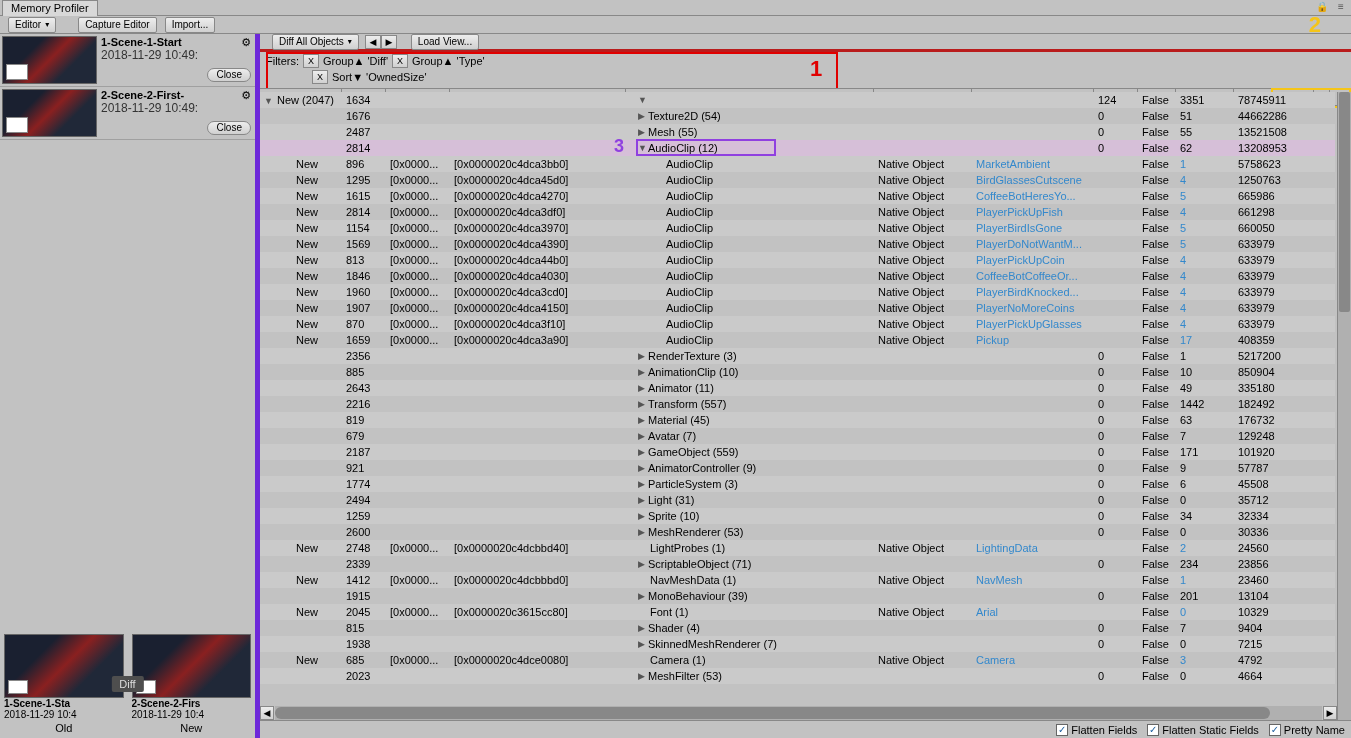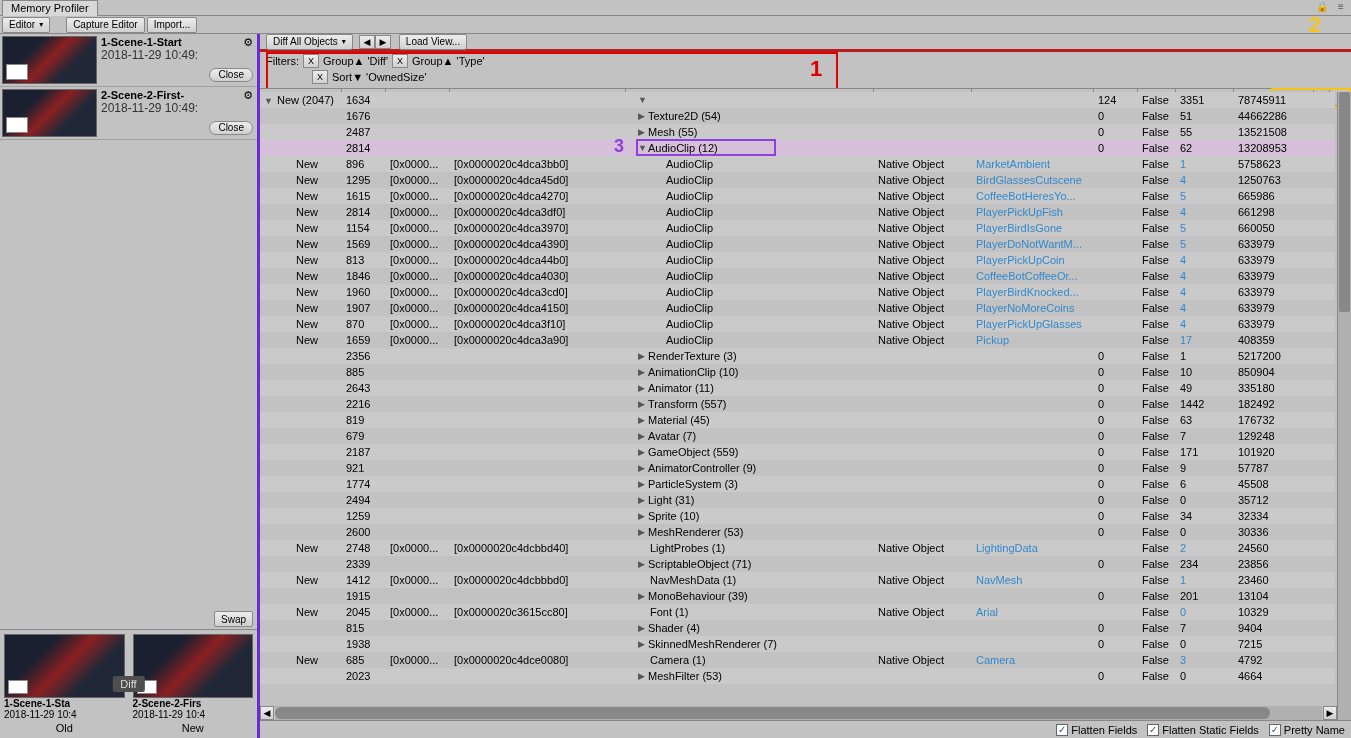--- a/index.html
+++ b/index.html
@@ -2,24 +2,24 @@
 <html><head>
 <meta charset="utf-8">
 <style>
 * { box-sizing: border-box; margin: 0; padding: 0; font-family: Arial, sans-serif; font-size: 11px; }
 body { background: #c2c2c2; color: #000; overflow: hidden; width: 1351px; height: 738px; }
 .titlebar { height: 16px; background: #c2c2c2; border-bottom: 1px solid #888; position: relative; }
 .tab { position: absolute; left: 2px; top: 0; height: 16px; background: #d8d8d8; border: 1px solid #888; border-bottom: none; padding: 1px 8px; }
 .window-controls { position: absolute; right: 2px; top: 0; display: flex; gap: 2px; }
 .window-controls span { width: 16px; height: 12px; display: inline-flex; align-items: center; justify-content: center; color: #555; cursor: pointer; font-size: 10px; }
 .toolbar { height: 18px; background: #c2c2c2; border-bottom: 1px solid #888; display: flex; align-items: center; position: relative; }
-.tbtn { height: 16px; background: linear-gradient(#ededed,#d0d0d0); border: 1px solid #888; border-radius: 2px; padding: 0 6px; display: inline-flex; align-items: center; cursor: pointer; margin-left: 2px; font-size: 10px; }
+.tbtn { height: 16px; background: linear-gradient(#ededed,#d0d0d0); border: 1px solid #888; border-radius: 2px; padding: 0 6px; display: inline-flex; align-items: center; cursor: pointer; margin-left: 8px; font-size: 10px; }
 .tbtn.dd::after { content: "▾"; margin-left: 4px; font-size: 8px; }
 .main { display: flex; height: calc(100% - 34px); }
-.sidebar { width: 260px; background: #c2c2c2; border-right: 3px solid #6d28d9; display: flex; flex-direction: column; justify-content: center; }
+.sidebar { width: 260px; background: #c2c2c2; border-right: 5px solid #6d28d9; display: flex; flex-direction: column; justify-content: center; }
 .snap-list { flex: 0 0 auto; }
 .snap-row { display: flex; border-bottom: 1px solid #a0a0a0; padding: 2px; position: relative; }
 .snap-thumb { width: 95px; height: 48px; background: linear-gradient(135deg,#1a2030 30%,#8a2020 50%,#202838 70%); border: 1px solid #666; margin-right: 4px; position: relative; }
 .snap-thumb::after { content:""; position:absolute; left:3px; bottom:3px; width:20px; height:14px; background:#fff; border:1px solid #888; }
 .snap-info { flex: 1; }
 .snap-title { font-weight: bold; font-size: 11px; }
 .snap-date { font-size: 12px; color: #333; }
 .gear { position: absolute; right: 4px; top: 2px; font-size: 11px; cursor: pointer; }
 .close-btn { height: 14px; background: linear-gradient(#ededed,#d0d0d0); border: 1px solid #888; border-radius: 7px; padding: 0 8px; font-size: 10px; cursor: pointer; position: absolute; right: 4px; bottom: 4px; }
 .sidebar-spacer { flex: 1; }
@@ -104,21 +104,20 @@
         <div class="snap-thumb"></div>
         <div class="snap-info">
           <div class="snap-title">2-Scene-2-First-</div>
           <div class="snap-date">2018-11-29 10:49:</div>
         </div>
         <span class="gear">⚙</span>
         <div class="close-btn">Close</div>
       </div>
     </div>
     <div class="sidebar-spacer"></div>
-    <div class="swap-row"><div class="tbtn">Swap</div></div>
     <div class="compare" style="position:relative;">
       <div class="compare-col">
         <div class="compare-thumb"></div>
         <div class="compare-title">1-Scene-1-Sta</div>
         <div class="compare-date">2018-11-29 10:4</div>
         <div class="compare-label">Old</div>
       </div>
       <div class="compare-col">
         <div class="compare-thumb"></div>
         <div class="compare-title">2-Scene-2-Firs</div>

